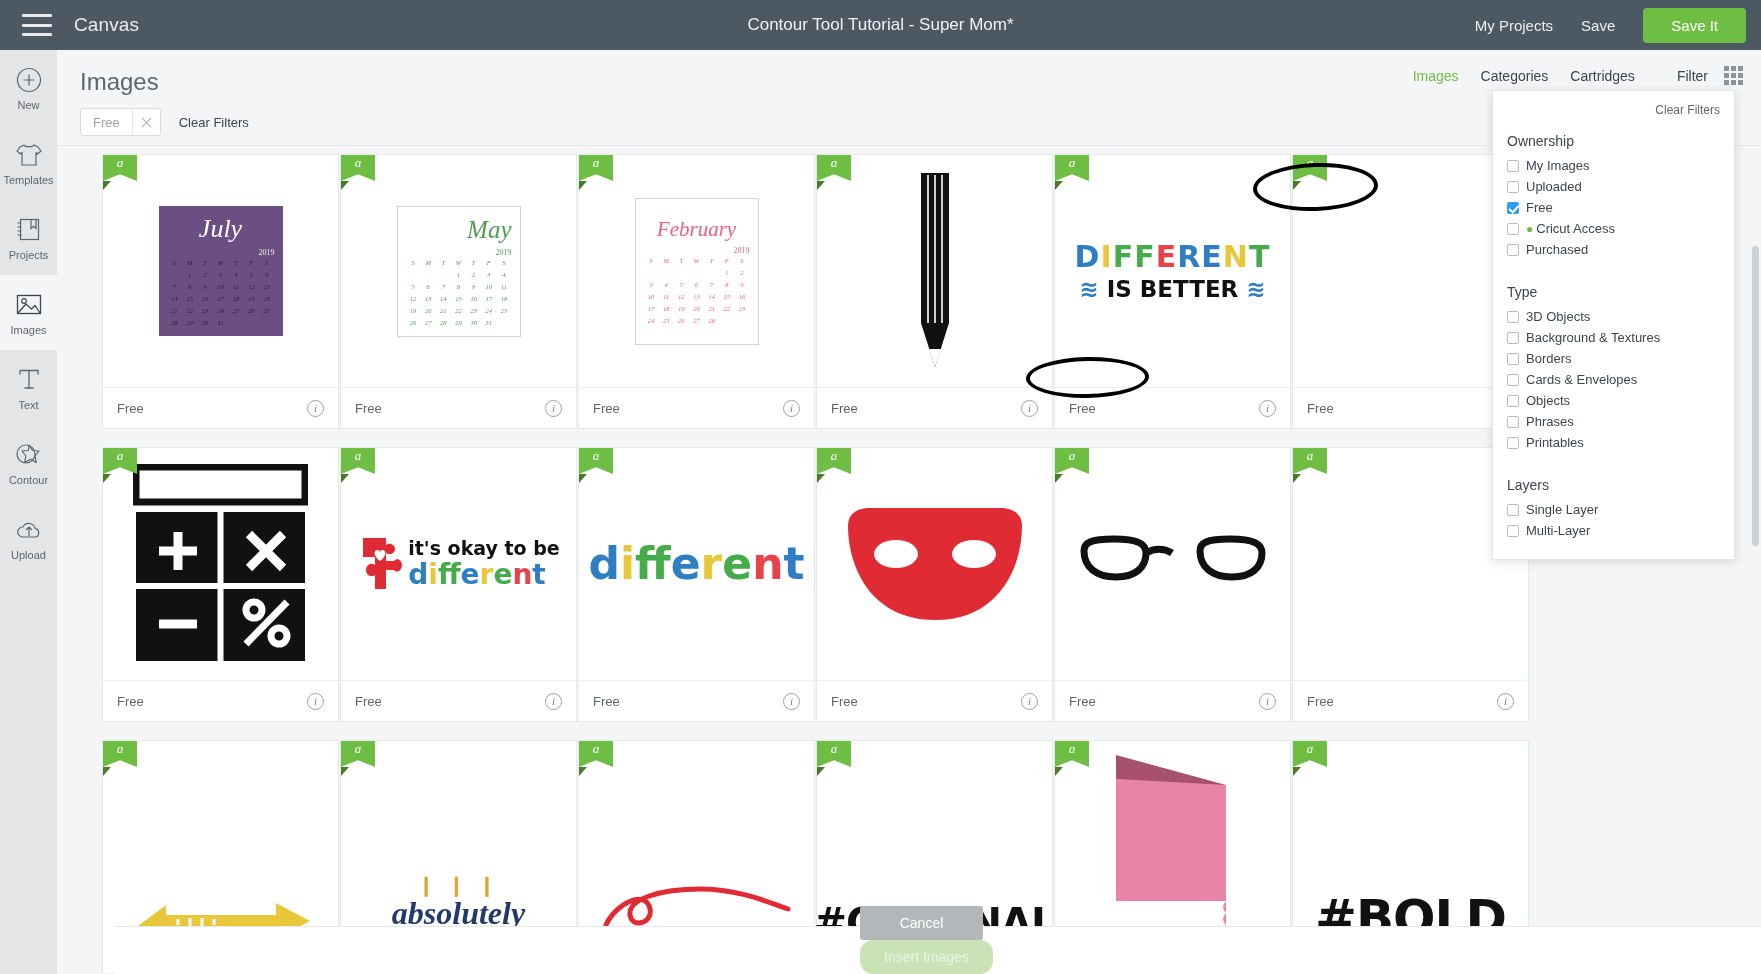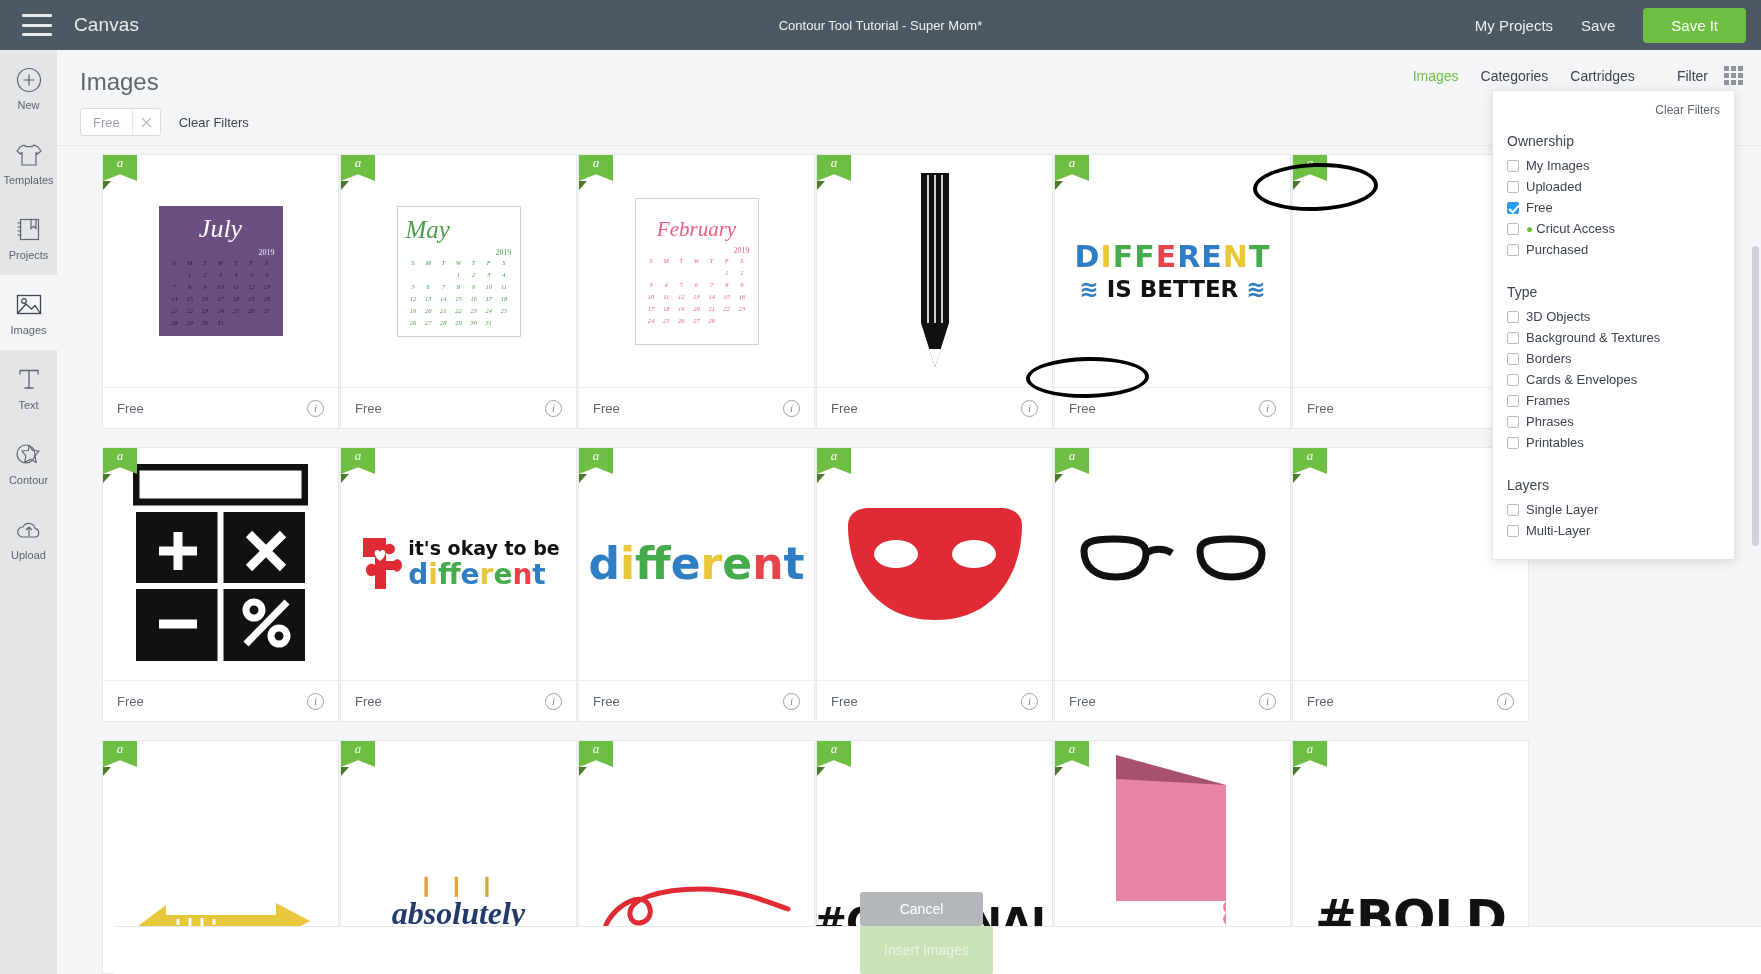--- a/index.html
+++ b/index.html
@@ -16,21 +16,21 @@
     position:absolute; left:0; top:0; width:1761px; height:50px;
     background:#4c5862; display:flex; align-items:center;
   }
   .hamburger { margin-left:22px; width:30px; height:22px; display:flex; flex-direction:column;
     justify-content:space-between; cursor:pointer; }
   .hamburger span { display:block; height:3px; background:#e8eaec; border-radius:1px; }
   .canvas-label { margin-left:22px; color:#e9ebec; font-size:19px; letter-spacing:.1px; }
   .doc-title {
     position:absolute; left:0; right:0; top:0; height:50px;
     display:flex; align-items:center; justify-content:center;
-    color:#f0f1f2; font-size:13px; pointer-events:none;
+    color:#f0f1f2; font-size:17px; pointer-events:none;
   }
   .topbar-right { margin-left:auto; display:flex; align-items:center; margin-right:15px; }
   .topbar-right .tlink { color:#eceef0; font-size:15px; margin-right:28px; cursor:pointer; white-space:nowrap;}
   .makeit {
     background:#6fbe44; color:#ffffff; font-size:15px;
     padding:9px 28px; border-radius:4px; cursor:pointer; border:none;
   }
 
   
   .rail { position:absolute; left:0; top:50px; width:57px; bottom:0; background:#e3e5e7; }
@@ -116,22 +116,22 @@
   .ellipse { position:absolute; border:4px solid #000; border-radius:50%; z-index:60; pointer-events:none; }
   #ell-free-chk { left:1253px; top:163px; width:125px; height:48px; transform:rotate(-2deg); }
   #ell-free-card { left:1026px; top:357px; width:123px; height:41px; transform:rotate(-1deg); }
 
   
   .bottombar { position:absolute; left:57px; right:0; bottom:0; height:48px;
     background:#fff; border-top:1px solid #e6e8ea; display:flex; align-items:center;
     justify-content:flex-end; padding-right:22px; z-index:50;flex-direction:column; }
   .btn-cancel { background:#b3b7ba; color:#fff; font-size:14px; border:none; border-radius:3px;
     padding:9px 40px; cursor:pointer; margin-right:10px; font-family:"Liberation Sans",sans-serif; }
-  .btn-insert { background:#c9e3b6; color:#eaf4e2; font-size:14px; border:none; border-radius:2px;
-    padding:16px 24px; cursor:default; font-family:"Liberation Sans",sans-serif; }
+  .btn-insert { background:#c9e3b6; color:#eaf4e2; font-size:14px; border:none; border-radius:13px;
+    padding:9px 24px; cursor:default; font-family:"Liberation Sans",sans-serif; }
 
   
   .scroll-hint { position:absolute; right:2px; top:100px; width:7px; height:300px;
     background:#cfd3d7; border-radius:4px; }
   .word { font-weight:bold; line-height:1; }
 </style>
 </head>
 <body>
 
 <div class="app">
@@ -318,21 +318,21 @@
           </div>
         </div>
 
         <div class="card">
           <div class="ribbon">
               <span>a</span>
             </div>
             <div class="ribbon-fold"></div>
           <div class="thumb">
             <div class="art" style="background:#fff;border:1px solid #cfd3d7;padding:10px 8px;width:124px;">
-              <div style="color:#4f9d4f;text-align:left;font-family:'Liberation Serif',serif;font-style:italic;font-size:25px;line-height:1;">May</div>
+              <div style="color:#4f9d4f;text-align:right;font-family:'Liberation Serif',serif;font-style:italic;font-size:25px;line-height:1;">May</div>
               <div style="color:#4f9d4f;text-align:right;font-size:8px;font-family:'Liberation Serif',serif;margin-top:6px;">2019</div>
               <div style="display:grid;grid-template-columns:repeat(7,1fr);font-size:6.5px;color:#4f9d4f;text-align:center;row-gap:5px;margin-top:2px;font-family:'Liberation Serif',serif;">
                 <i style="font-style:italic">S</i>
                   <i style="font-style:italic">M</i>
                   <i style="font-style:italic">T</i>
                   <i style="font-style:italic">W</i>
                   <i style="font-style:italic">T</i>
                   <i style="font-style:italic">F</i>
                   <i style="font-style:italic">S</i>
                 <i></i>
@@ -743,21 +743,21 @@
       <div class="frow">
         <span class="cbox"></span>
         <span class="frow-lbl">Borders</span>
       </div>
       <div class="frow">
         <span class="cbox"></span>
         <span class="frow-lbl">Cards &amp; Envelopes</span>
       </div>
       <div class="frow">
         <span class="cbox"></span>
-        <span class="frow-lbl">Frames</span>
+        <span class="frow-lbl">Objects</span>
       </div>
       <div class="frow">
         <span class="cbox"></span>
         <span class="frow-lbl">Phrases</span>
       </div>
       <div class="frow">
         <span class="cbox"></span>
         <span class="frow-lbl">Printables</span>
       </div>
 

